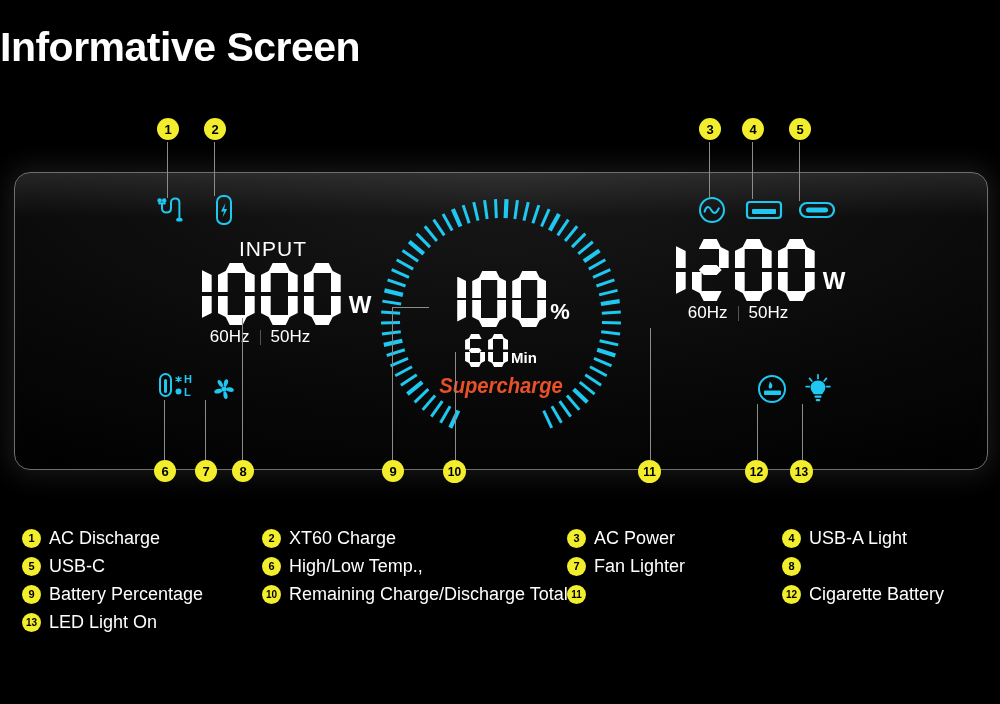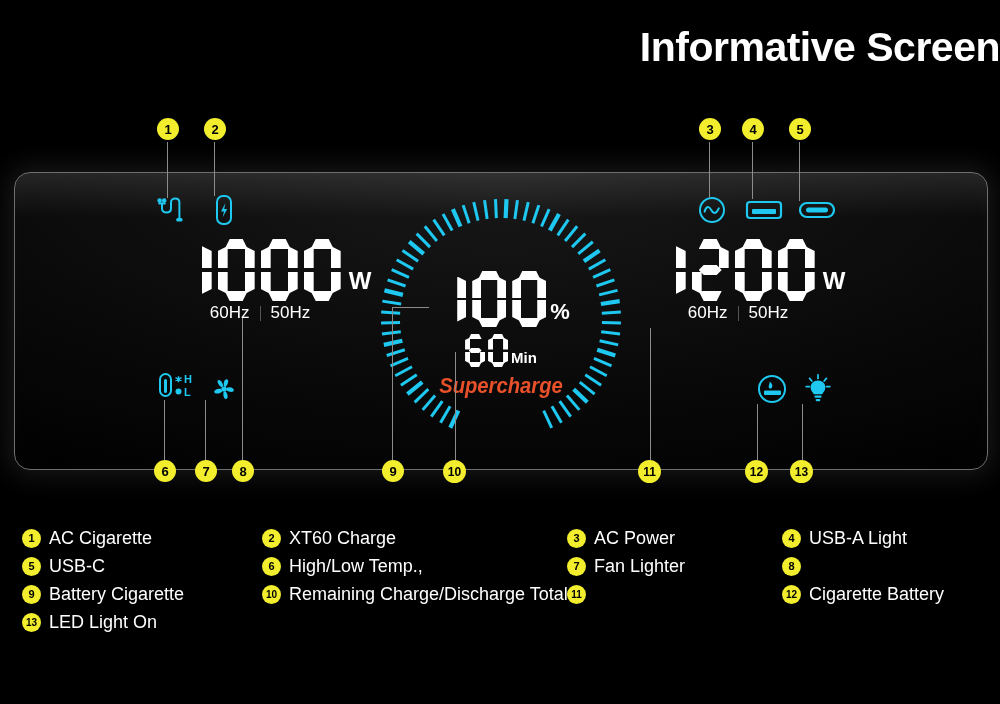--- a/index.html
+++ b/index.html
@@ -4,21 +4,21 @@
 <style>
   html,body{margin:0;padding:0;background:#000;}
   body{
     width:1000px;height:704px;position:relative;overflow:hidden;
     font-family:"Liberation Sans", sans-serif;
     background:#000;color:#fff;
   }
 
   
   #page-title{
-    position:absolute;left:0;top:24px;width:100%;text-align:right;
+    position:absolute;left:0;top:24px;width:100%;text-align:left;
     font-size:41px;font-weight:bold;letter-spacing:-0.5px;color:#ffffff;
   }
 
   
   #screen-panel{
     position:absolute;left:14px;top:172px;width:972px;height:296px;
     border-radius:16px;
     border:1px solid #6e6e6e;
     background:
       radial-gradient(120% 150% at 50% 0%, #191919 0%, #0a0a0a 45%, #000 80%);
@@ -191,20 +191,21 @@
           <path d="M26.8 13.6 l-3.2 0"></path>
         </g>
         <path d="M15 7.4 C10.6 7.4 7.6 10.6 7.6 14.4 C7.6 17.4 9.8 19.2 10.8 21.2 L19.2 21.2
                  C20.2 19.2 22.4 17.4 22.4 14.4 C22.4 10.6 19.4 7.4 15 7.4 Z" fill="#1EC8F0"></path>
         <rect x="11.4" y="22.6" width="7.2" height="2.2" rx="1.1" fill="#1EC8F0"></rect>
         <rect x="12.6" y="26" width="4.8" height="2.2" rx="1.1" fill="#1EC8F0"></rect>
       </svg>
     </div>
 
     <div class="io-block" id="input-block" style="left:148px;top:64px;width:220px;">
+      <div class="io-label">INPUT</div>
       <div class="io-row">
         <span class="sevenseg" id="input-digits" style="gap: 6px;">
             <span class="d" style="width: 37px; height: 62px;">
               <i style="left: 27px; top: 7px; width: 10px; height: 22px; clip-path: polygon(0px 0px, 100% 5px, 100% 100%, 0px 100%);"></i>
               <i style="left: 27px; top: 33px; width: 10px; height: 22px; clip-path: polygon(0px 0px, 100% 0px, 100% calc(100% - 5px), 0px 100%);"></i>
             </span>
             <span class="d" style="width: 37px; height: 62px;">
               <i style="left: 7px; top: 0px; width: 23px; height: 10px; clip-path: polygon(5px 0px, calc(100% - 5px) 0px, 100% 100%, 0px 100%);"></i>
               <i style="left: 7px; top: 52px; width: 23px; height: 10px; clip-path: polygon(0px 0px, 100% 0px, calc(100% - 5px) 100%, 5px 100%);"></i>
               <i style="left: 0px; top: 7px; width: 10px; height: 22px; clip-path: polygon(0px 5px, 100% 0px, 100% 100%, 0px 100%);"></i>
@@ -434,21 +435,21 @@
   <div class="badge wide" style="left:745px;top:460px;">12</div>
 
   <div class="leader" style="left:802px;top:404px;width:1px;height:56px;"></div>
   <div class="badge wide" style="left:790px;top:460px;">13</div>
 </div>
 
 <div id="legend">
   <div class="legend-row">
     <div class="legend-item col1">
       <div class="legend-badge">1</div>
-      <div class="legend-text">AC Cigarette</div>
+      <div class="legend-text">AC Discharge</div>
     </div>
     <div class="legend-item col2">
       <div class="legend-badge">2</div>
       <div class="legend-text">XT60 Charge</div>
     </div>
     <div class="legend-item col3">
       <div class="legend-badge">3</div>
       <div class="legend-text">AC Power</div>
     </div>
     <div class="legend-item col4">
@@ -471,21 +472,21 @@
       <div class="legend-text">Fan Lighter</div>
     </div>
     <div class="legend-item col4">
       <div class="legend-badge">8</div>
     </div>
   </div>
 
   <div class="legend-row">
     <div class="legend-item col1">
       <div class="legend-badge">9</div>
-      <div class="legend-text">Battery Cigarette</div>
+      <div class="legend-text">Battery Percentage</div>
     </div>
     <div class="legend-item col2">
       <div class="legend-badge two">10</div>
       <div class="legend-text">Remaining Charge/Discharge Total</div>
     </div>
     <div class="legend-item col3">
       <div class="legend-badge two">11</div>
     </div>
     <div class="legend-item col4">
       <div class="legend-badge two">12</div>

